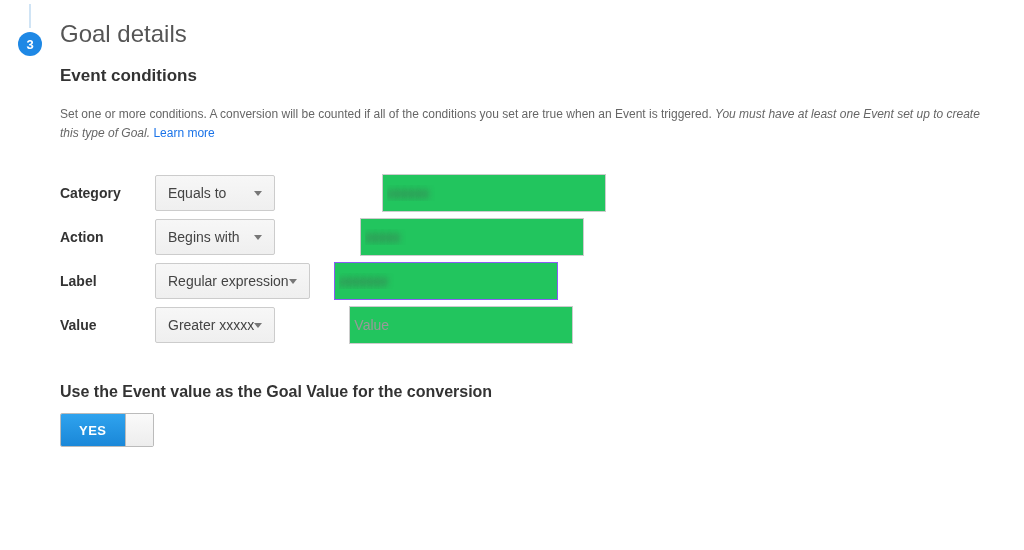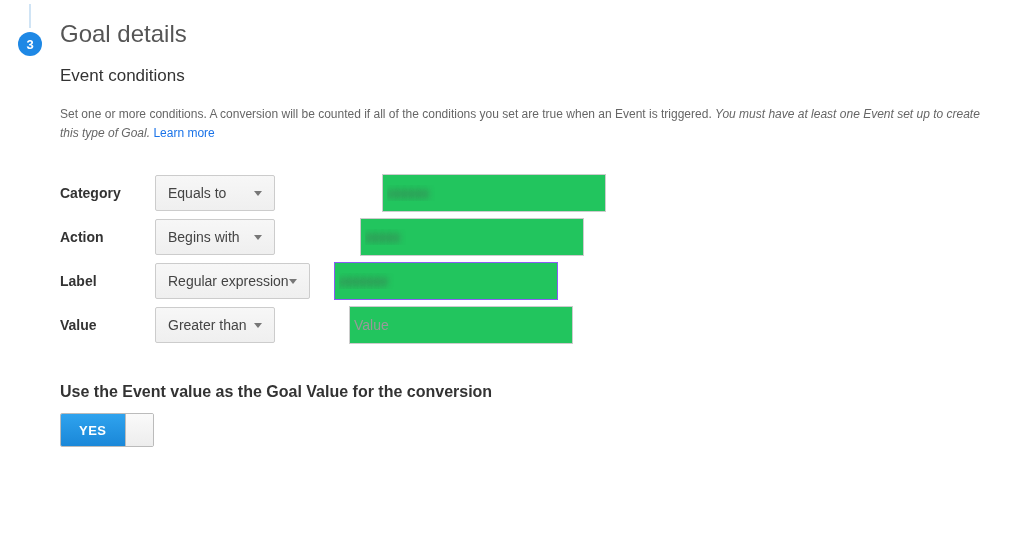--- a/index.html
+++ b/index.html
@@ -41,21 +41,21 @@
     }
     .content { flex: 1; padding-right: 24px; }
     .section-title {
       font-size: 24px;
       font-weight: 400;
       color: #555;
       margin-bottom: 18px;
     }
     .subsection-title {
       font-size: 17px;
-      font-weight: normal;
+      font-weight: bold;
       color: #333;
       margin-bottom: 6px;
     }
     .help-text {
       font-size: 12px;
       color: #666;
       line-height: 1.6;
       margin-bottom: 28px;
       margin-top: 19px;
     }
@@ -201,21 +201,21 @@
         <span class="caret"></span>
       </div>
       <div class="gap-cell gap-cell-2"></div>
       <input class="text-input blurred focused" value="xxxxxxx" style="">
     </div>
 
     
     <div class="condition-row">
       <div class="row-label">Value</div>
       <div class="dropdown">
-        <span>Greater than</span>
+        <span>Greater xxxxx</span>
         <span class="caret"></span>
       </div>
       <div class="gap-cell gap-cell-3"></div>
       <input class="text-input" placeholder="Value" style="">
     </div>
 
     <div class="spacer-h"></div>
 
     <h2 class="toggle-section-title">Use the Event value as the Goal Value for the conversion</h2>
     <div class="toggle">

